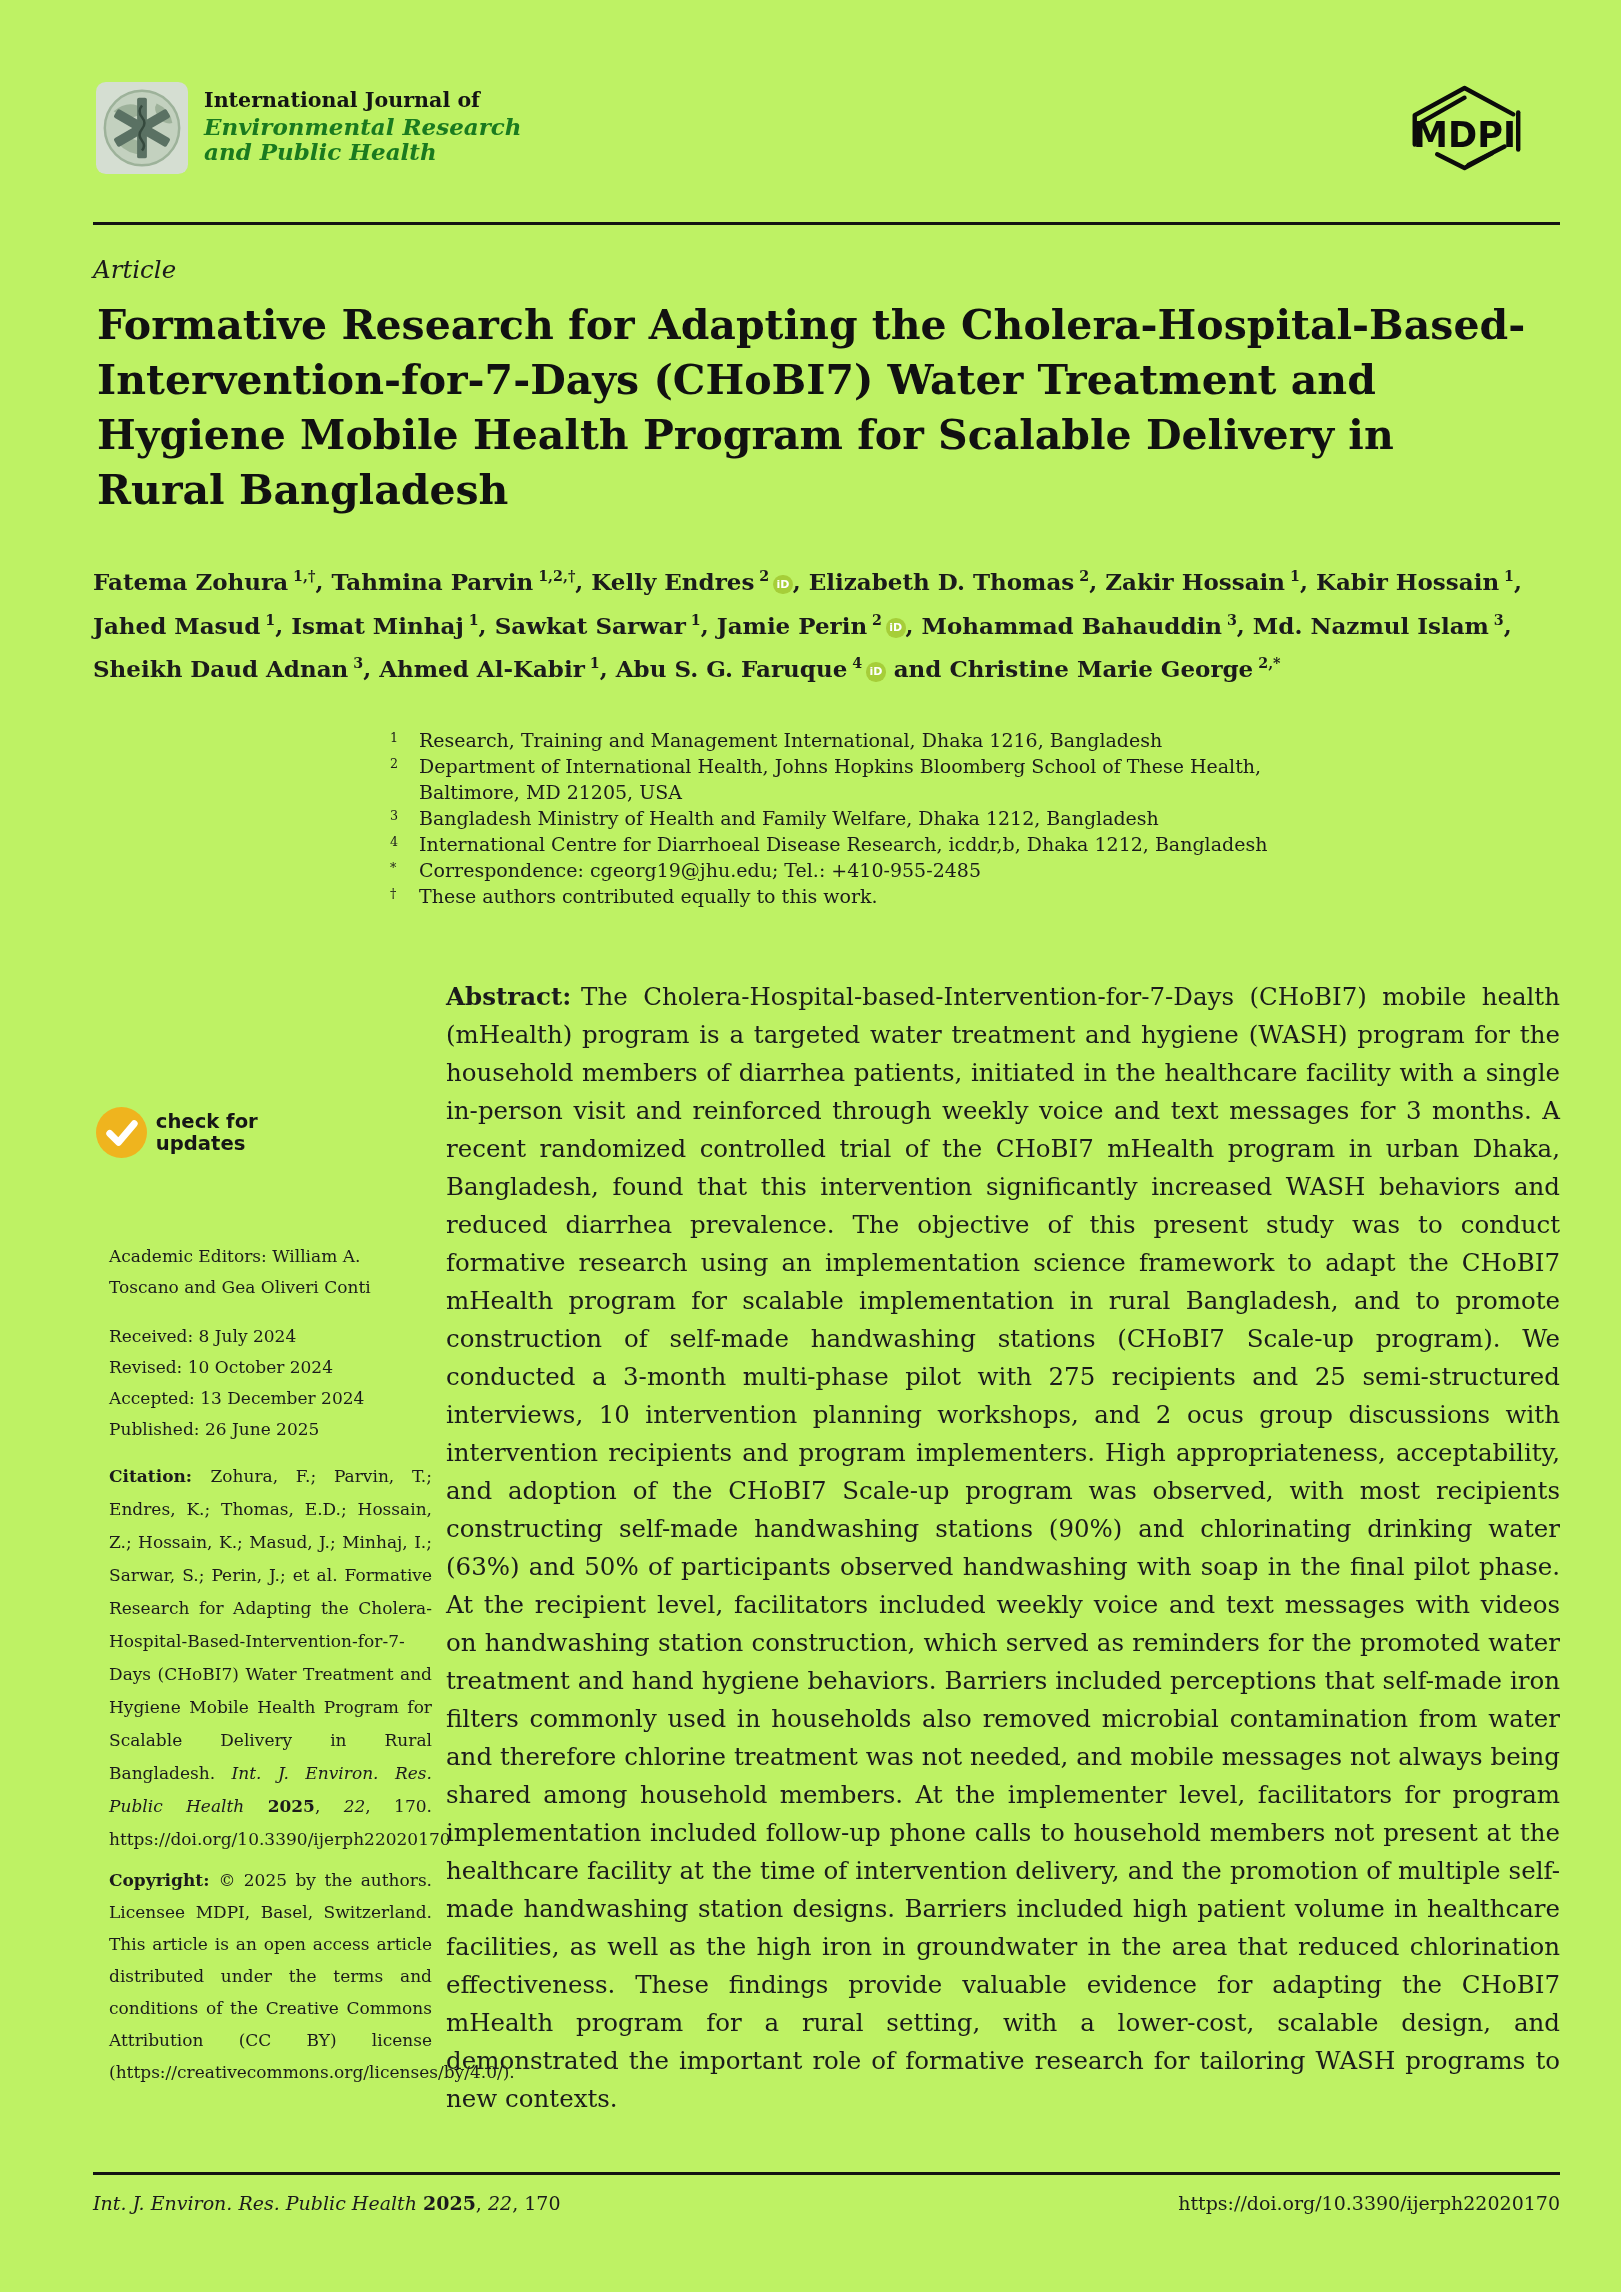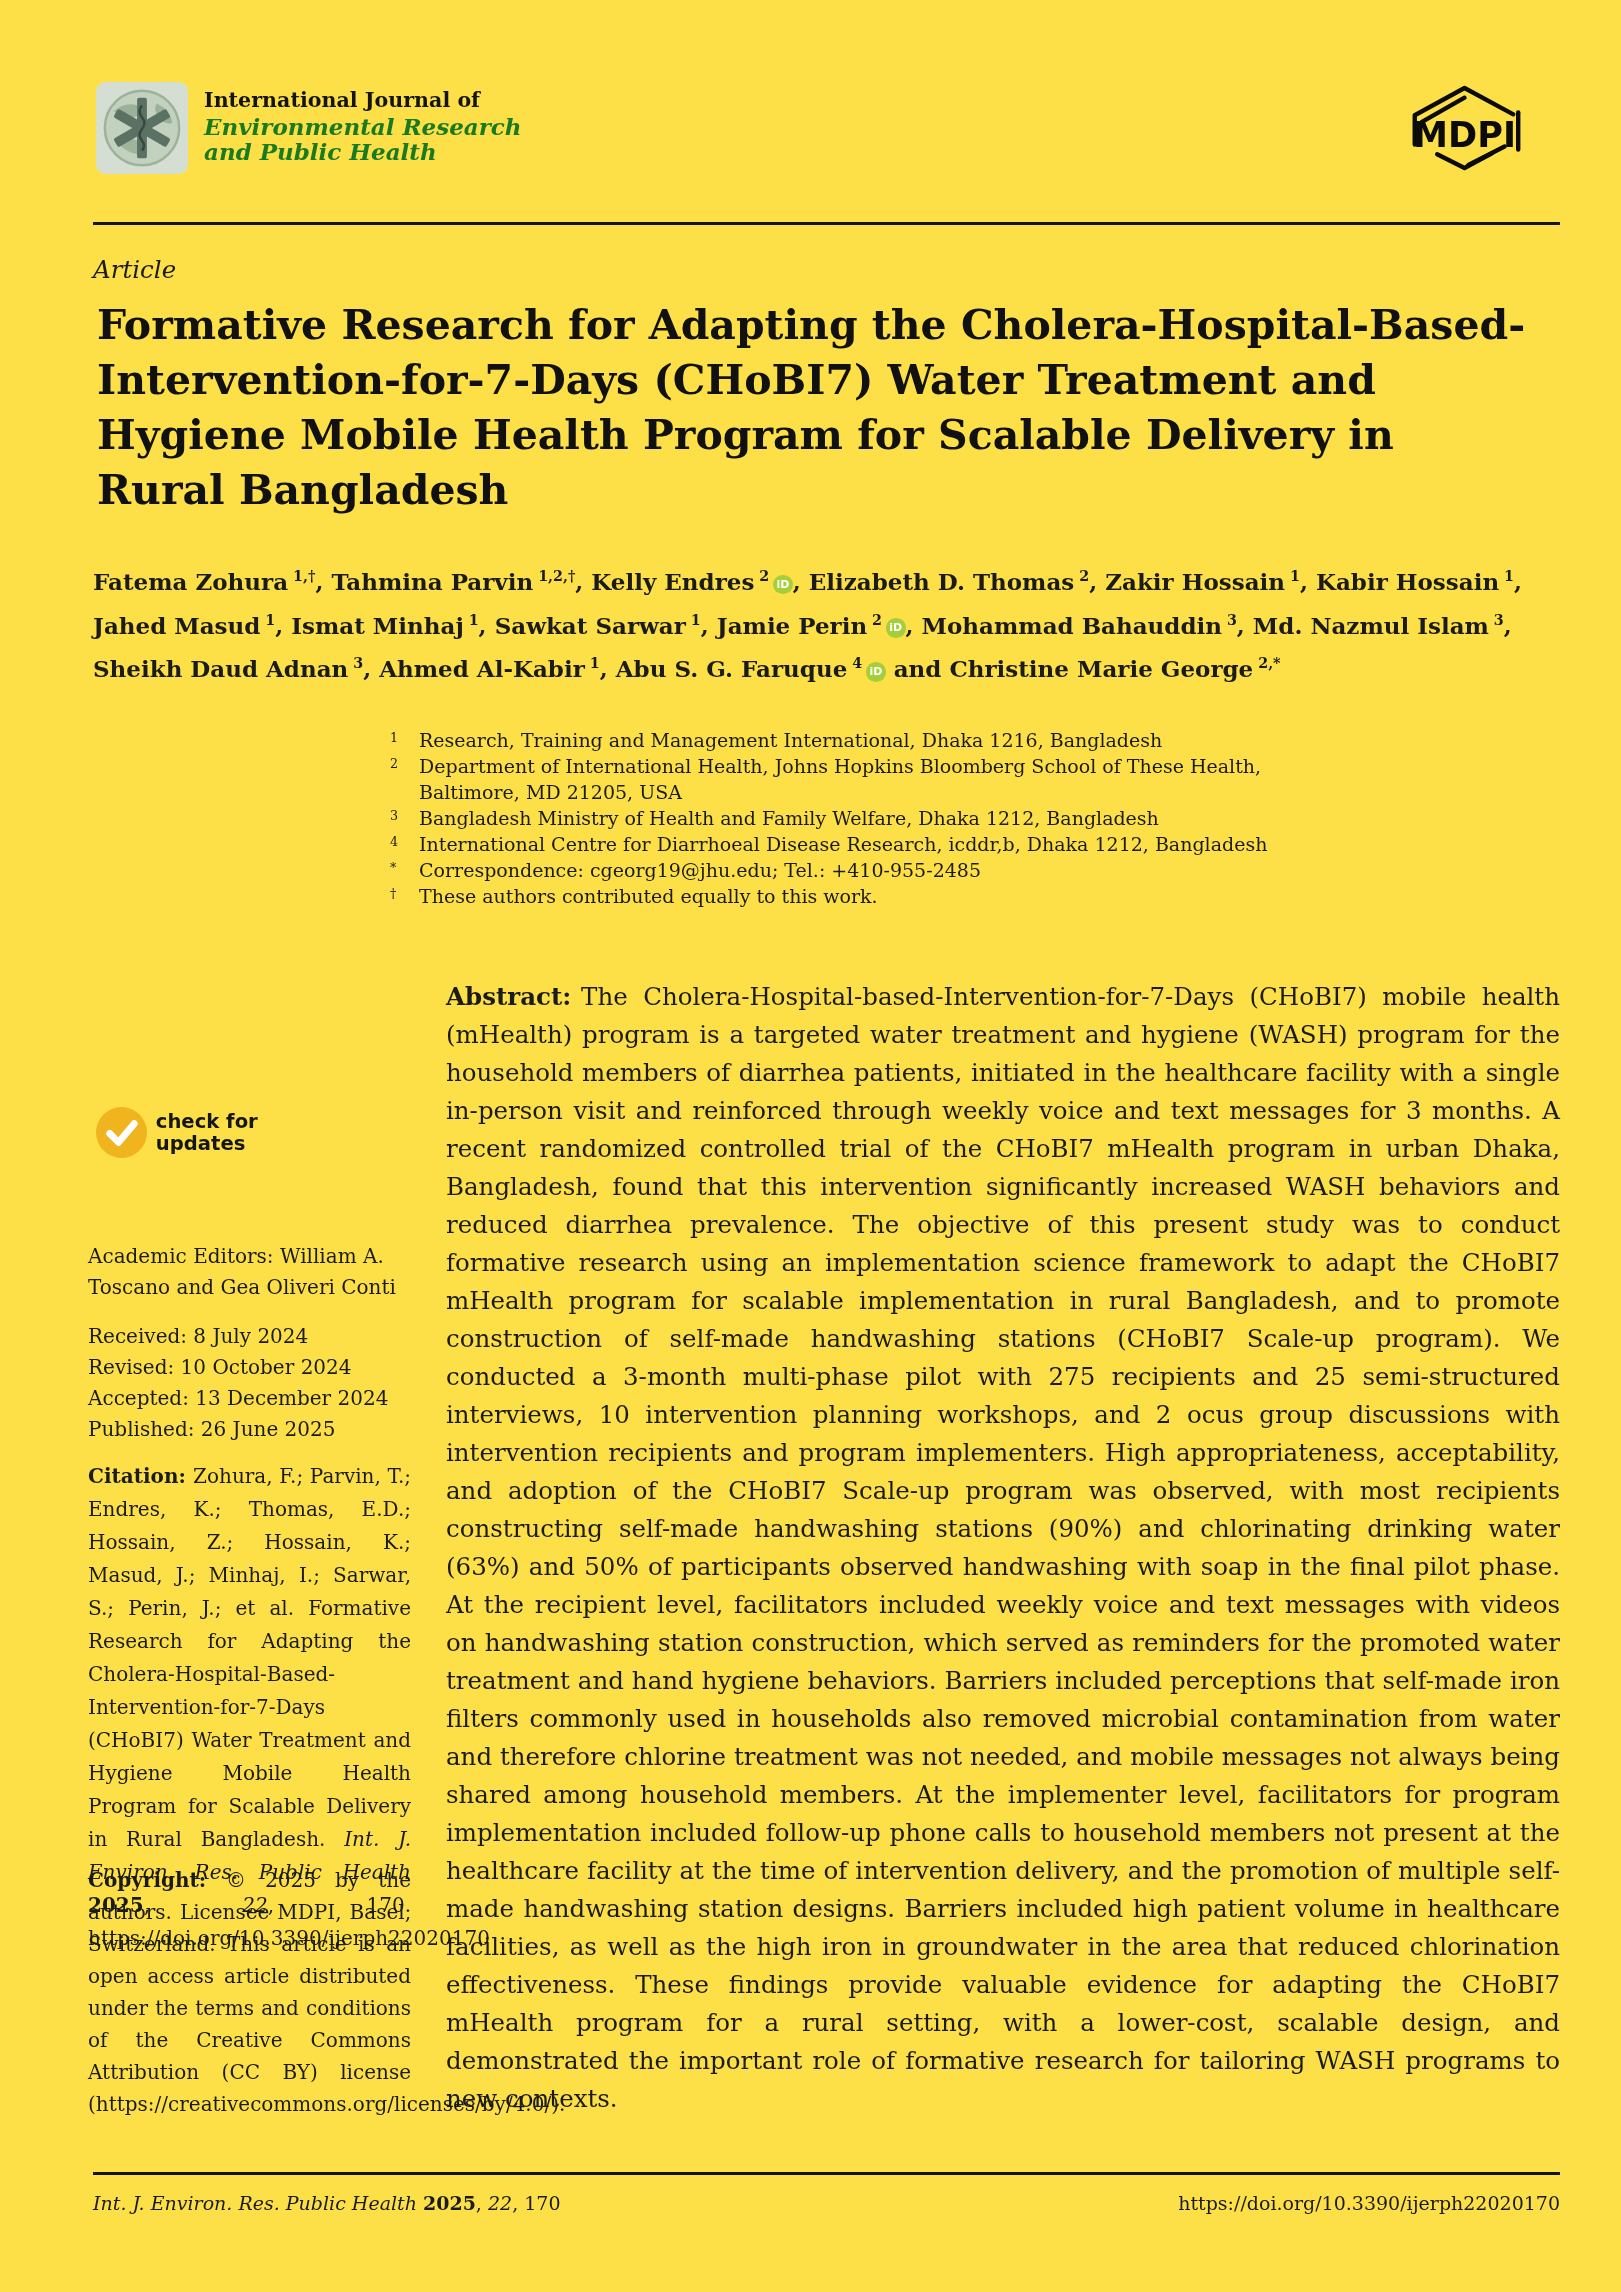--- a/index.html
+++ b/index.html
@@ -1,16 +1,16 @@
 <!DOCTYPE html>
 <html><head>
 <meta charset="utf-8">
 <style>
   html,body{margin:0;padding:0;background:#ffffff;}
-  .page{position:relative;width:1621px;height:2293px;background:#fde047;
+  .page{position:relative;width:1621px;height:2293px;background:#bef264;
         font-family:"DejaVu Serif", serif;color:#1b1b1b;overflow:hidden;}
 
   
   .logo-box{position:absolute;left:96px;top:82px;width:92px;height:92px;}
   .journal-name{position:absolute;left:204px;top:88px;line-height:25.5px;}
   .jn1{font-weight:bold;font-size:20.6px;color:#141414;}
   .jn2{font-weight:bold;font-style:italic;font-size:23px;color:#1a7a1f;}
   .mdpi{position:absolute;left:1404px;top:78px;width:123px;height:98px;}
   .rule{position:absolute;background:#141414;}
   .header-rule{left:93px;top:222px;width:1467px;height:2.9px;}
@@ -34,21 +34,21 @@
   .aff-marker{flex:0 0 29px;font-size:12.7px;vertical-align:super;
               position:relative;top:-2px;}
   .aff-text{flex:1;max-width:853px;}
 
   
   .abstract{position:absolute;left:446px;top:978px;width:1114px;margin:0;
             font-size:24.5px;line-height:38px;text-align:justify;}
   .abstract b{margin-right:9.8px;}
 
   
-  .side{position:absolute;left:88px;width:323px;font-size:20px;}
+  .side{position:absolute;left:109px;width:323px;font-size:17px;}
   .check-badge{position:absolute;left:96px;top:1107px;display:flex;
                align-items:center;cursor:pointer;}
   .cb-icon{width:51px;height:51px;flex:0 0 51px;}
   .cb-text{margin-left:8.8px;font-family:"DejaVu Sans",sans-serif;
            font-weight:bold;font-size:19.6px;line-height:21.6px;color:#161616;}
   .editors{top:1241px;line-height:31px;}
   .dates{top:1321px;line-height:31px;}
   .citation{top:1460px;line-height:33px;text-align:justify;}
   .copyright{top:1864px;line-height:32px;text-align:justify;}
   .b{font-weight:bold;} .i{font-style:italic;}

